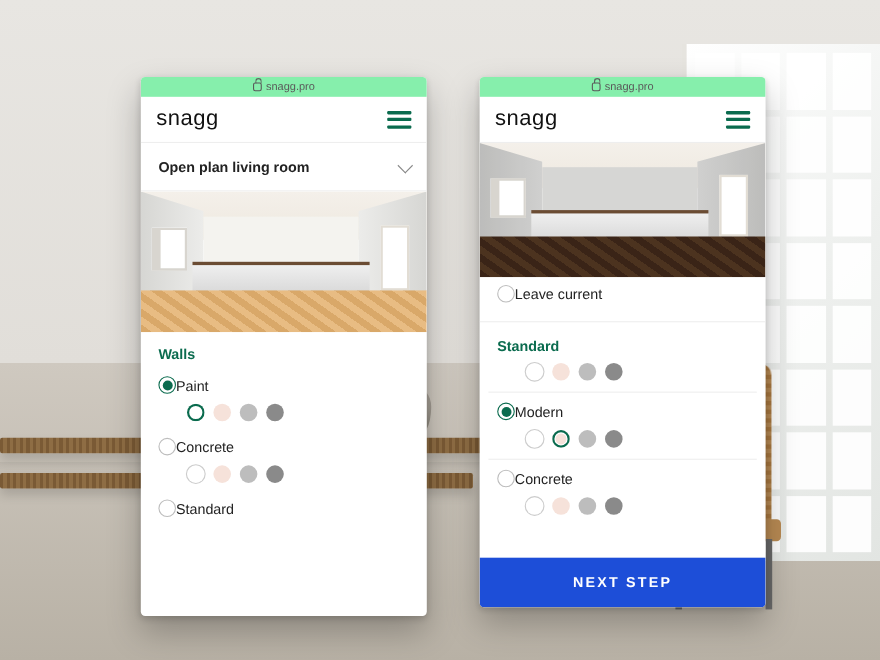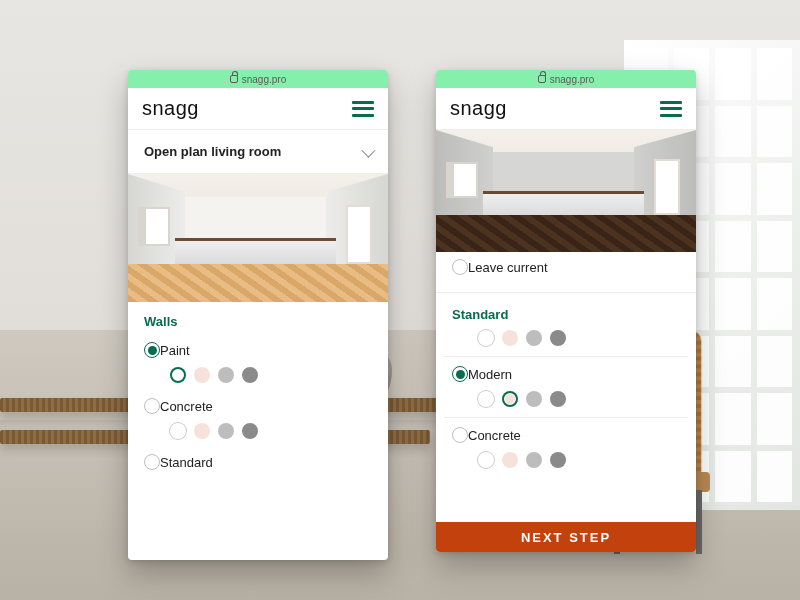--- a/index.html
+++ b/index.html
@@ -108,21 +108,21 @@
   .opts{padding:0 8px 8px;}
   .opt{display:flex;align-items:center;padding:7px 8px;font-size:13px;color:#222;}
   .radio{width:16px;height:16px;border:1.5px solid #bdbdbd;border-radius:50%;flex:none;display:flex;align-items:center;justify-content:center;}
   .radio.sel{border-color:#0a6b4e;}
   .radio.sel::after{content:"";width:9px;height:9px;border-radius:50%;background:#0a6b4e;}
   .swatches{display:flex;gap:8px;padding:2px 8px 8px 34px;}
   .sw{width:16px;height:16px;border-radius:50%;}
   .sw.ring{box-shadow:0 0 0 2px #0a6b4e inset, 0 0 0 3px #fff inset;}
   .hr{height:1px;background:#eee;margin:2px 0;}
 
-  .cta{height:30px;background:#c2410c;color:#fff;font-size:13px;letter-spacing:2px;
+  .cta{height:45px;background:#1d4ed8;color:#fff;font-size:13px;letter-spacing:2px;
     display:flex;align-items:center;justify-content:center;font-weight:600;}
 
   .grow{flex:1;overflow:hidden;}
 </style>
 </head>
 <body>
 
 <div class="scene">
   <div class="window">
     <div></div>

